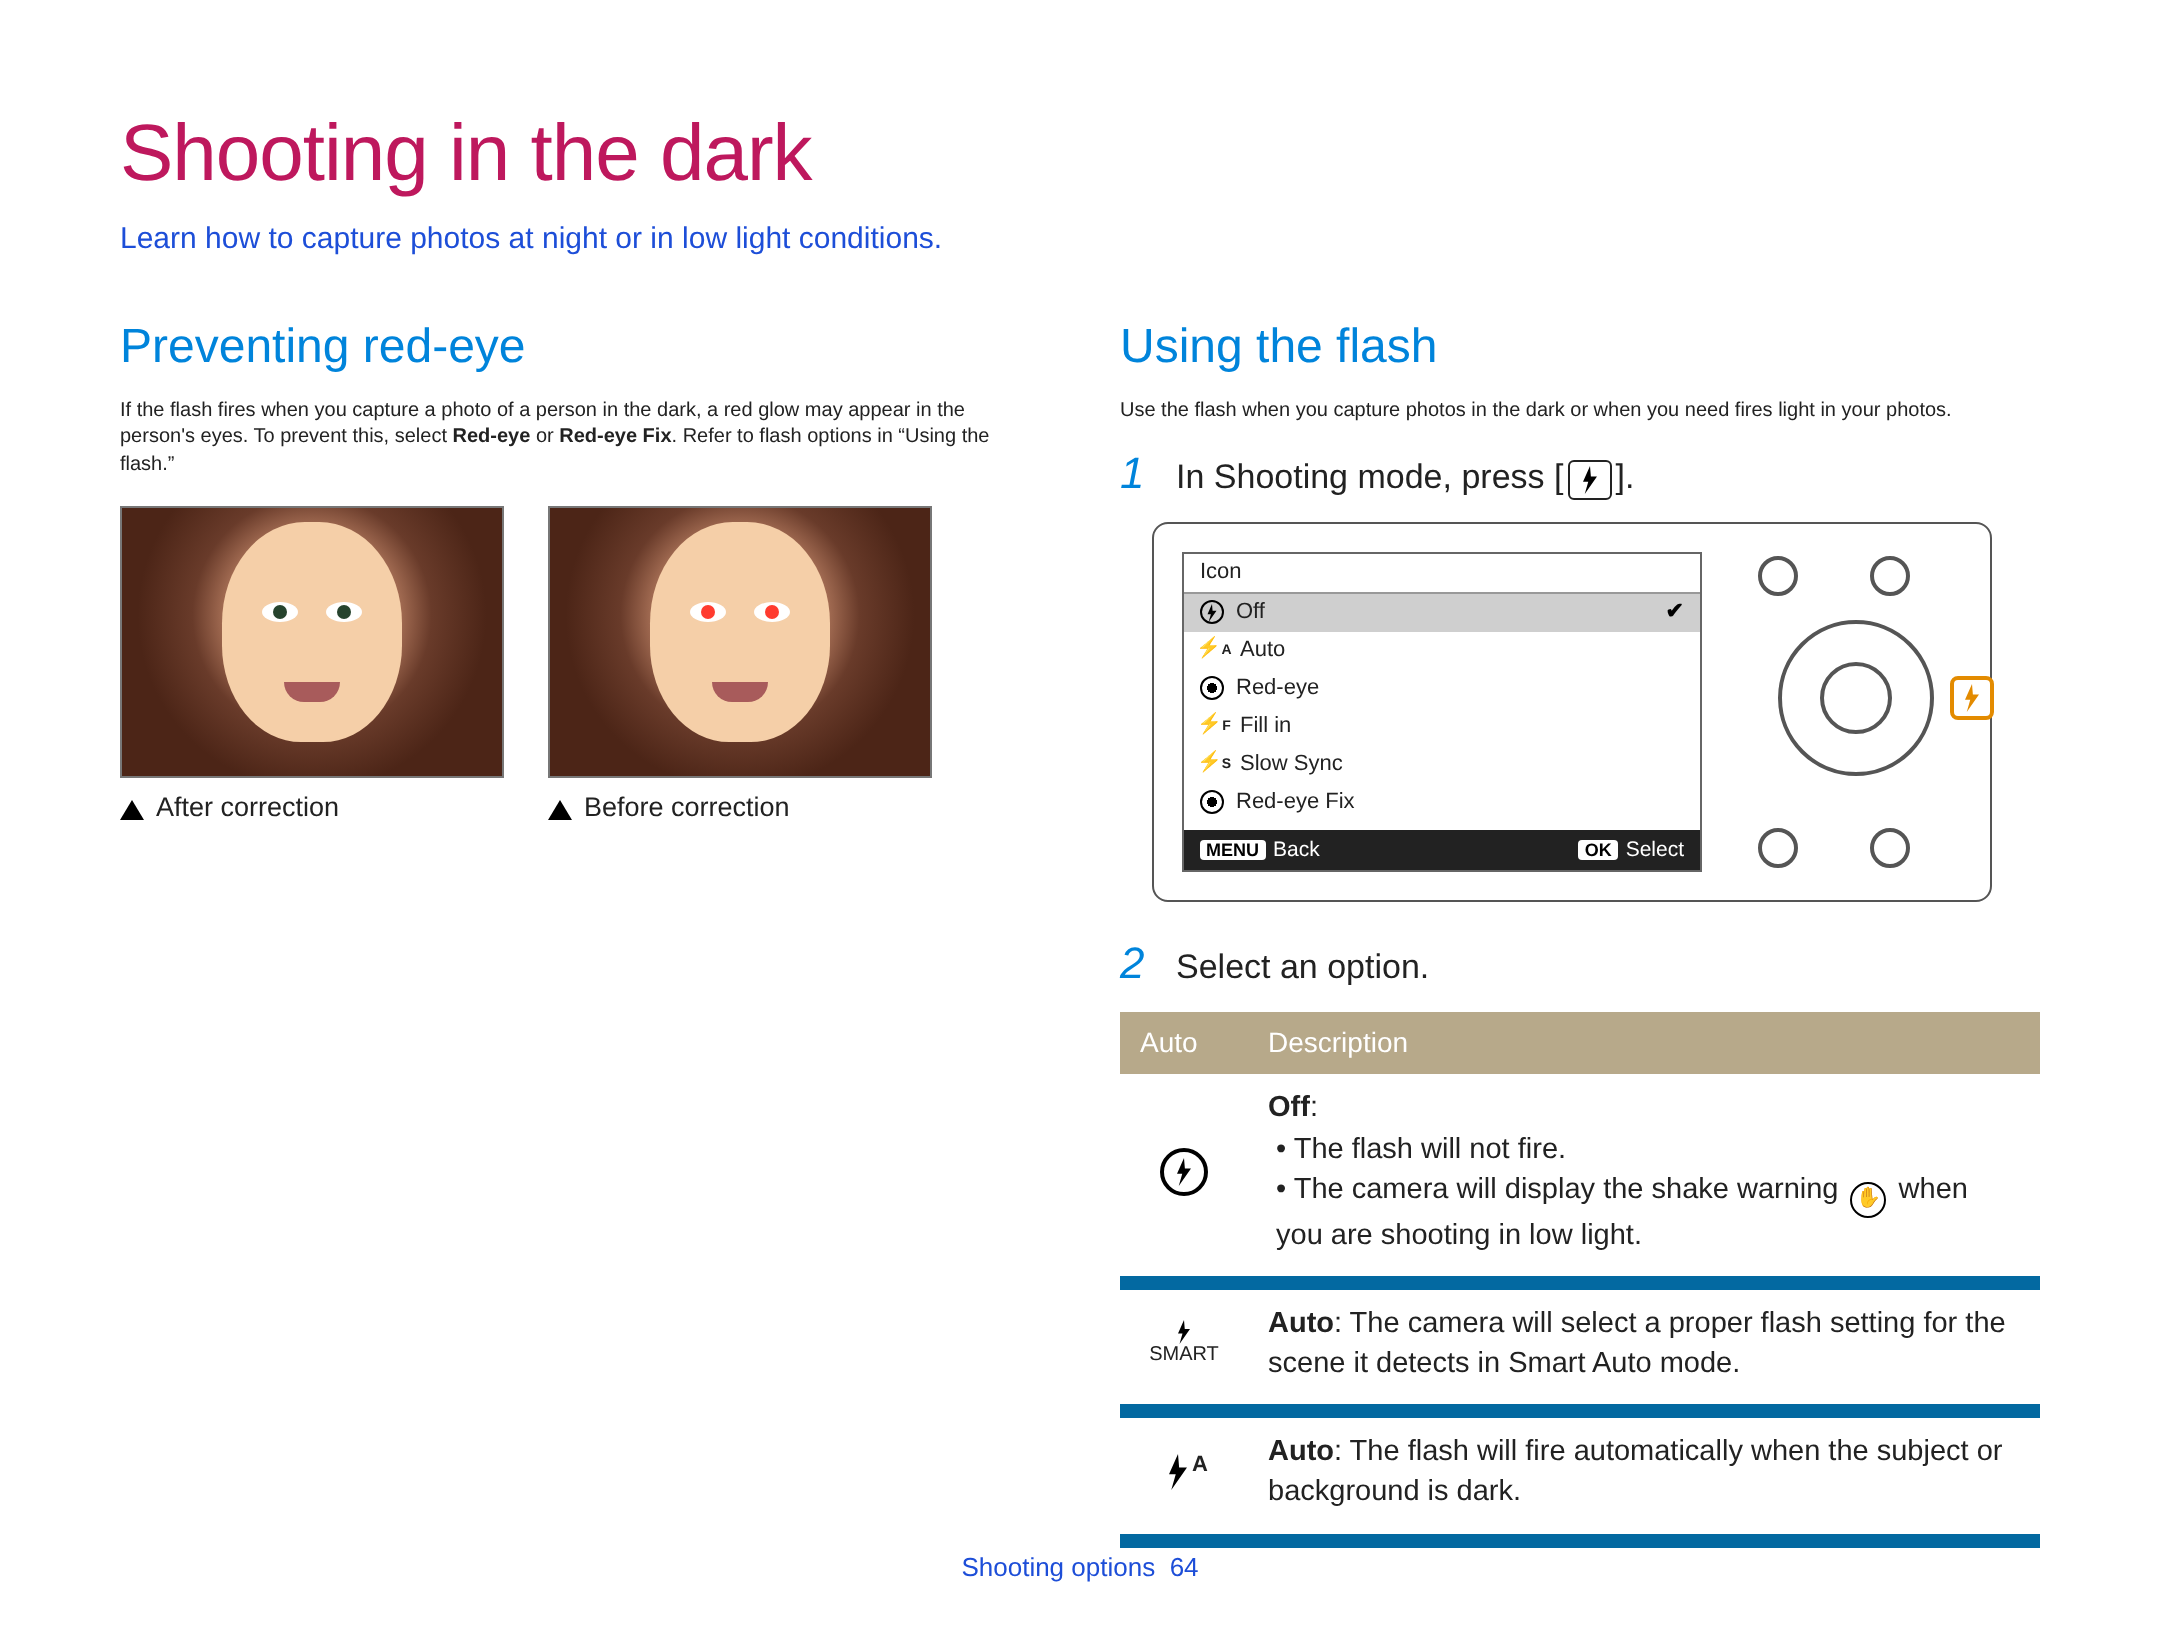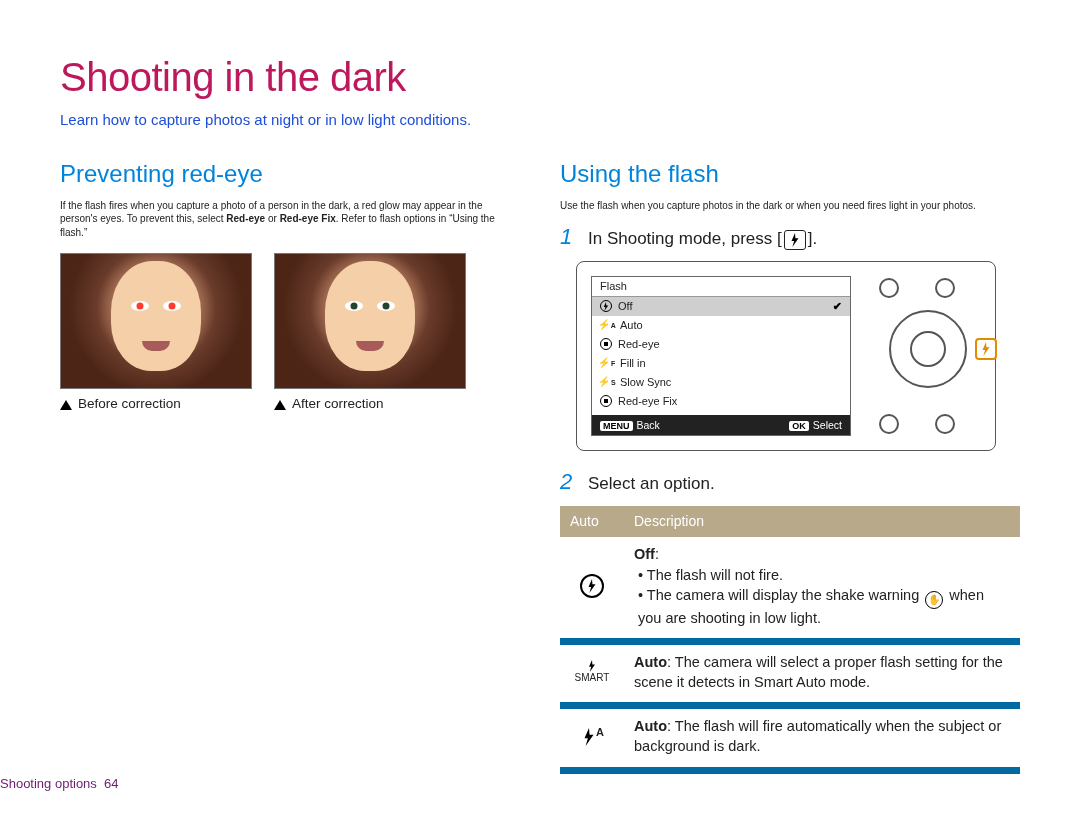--- a/index.html
+++ b/index.html
@@ -126,22 +126,22 @@
   .opt-table td.iconcell { text-align:center; vertical-align:middle; }
   .cell-icon { display:inline-block; }
   .circ-ico { width:24px; height:24px; border:2px solid #000; border-radius:50%; display:inline-flex; align-items:center; justify-content:center; font-size:13px; }
   .smart-ico { font-size:10px; font-weight:400; text-align:center; line-height:1; }
   .bolt-a { font-size:20px; font-weight:700; letter-spacing:-2px; }
   ul.bul { list-style:none; padding-left:4px; margin-top:2px; }
   ul.bul li::before { content:"• "; }
   .hand-ico { display:inline-flex; width:18px; height:18px; border:1.5px solid #000; border-radius:50%; align-items:center; justify-content:center; font-size:10px; vertical-align:-3px; margin:0 2px; }
 
   .footer {
-    position:absolute; left:0; right:0; bottom:22px; 
-    font-size:13px; color:#701a75;
+    position:absolute; left:0; right:0; bottom:22px; text-align:center;
+    font-size:13px; color:#1d4ed8;
   }
 
   svg.bolt-svg { width:12px; height:14px; }
   svg.bolt-svg.orange path{ fill:#e38b00; }
   svg.bolt-svg.black path{ fill:#000; }
 </style>
 </head>
 <body>
 
 <h1 class="page-title">Shooting in the dark</h1>
@@ -149,41 +149,41 @@
 
 <div class="cols">
 
   <div class="col">
     <h2 class="section-title">Preventing red-eye</h2>
     <p class="body-p">
       <span>If the flash fires when you capture a photo of a person in the dark, a red glow may appear in the person's eyes. To prevent this, select </span><span class="bold">Red-eye</span><span> or </span><span class="bold">Red-eye Fix</span><span>. Refer to flash options in “Using the flash.”</span>
     </p>
 
     <div class="photo-row">
+      <div class="photo-block">
+        <div class="photo">
+          <div class="hair"></div>
+          <div class="face normal-eye">
+            <div class="eye left"></div>
+              <div class="eye right"></div>
+              <div class="mouth"></div>
+          </div>
+        </div>
+        <div class="caption"><span class="tri-up"></span><span>After correction</span></div>
+      </div>
       <div class="photo-block">
         <div class="photo">
           <div class="hair"></div>
           <div class="face red-eye">
             <div class="eye left"></div>
               <div class="eye right"></div>
               <div class="mouth"></div>
           </div>
         </div>
         <div class="caption"><span class="tri-up"></span><span>Before correction</span></div>
-      </div>
-      <div class="photo-block">
-        <div class="photo">
-          <div class="hair"></div>
-          <div class="face normal-eye">
-            <div class="eye left"></div>
-              <div class="eye right"></div>
-              <div class="mouth"></div>
-          </div>
-        </div>
-        <div class="caption"><span class="tri-up"></span><span>After correction</span></div>
       </div>
     </div>
   </div>
 
   <div class="col">
     <h2 class="section-title">Using the flash</h2>
     <p class="body-p">Use the flash when you capture photos in the dark or when you need fires light in your photos.</p>
 
     <div class="step">
       <div class="step-num">1</div>
@@ -191,21 +191,21 @@
         <span>In Shooting mode, press [</span><span class="key-box">
             <svg class="bolt-svg black" viewBox="0 0 12 16">
               <path d="M6 0 L2 9 L5 9 L3 16 L10 6 L6.5 6 Z"></path>
             </svg>
           </span><span>].</span>
       </div>
     </div>
 
     <div class="camera">
       <div class="screen">
-        <div class="screen-hdr">Flash</div>
+        <div class="screen-hdr">Icon</div>
         <div class="menu-list">
           <div class="menu-item sel">
             <span class="mi-icon icn-circle">
                 <svg class="bolt-svg black" style="width:8px;height:9px" viewBox="0 0 12 16">
                   <path d="M6 0 L2 9 L5 9 L3 16 L10 6 L6.5 6 Z"></path>
                 </svg>
               </span>
             <span>Off</span>
             <span class="chk">✔</span>
           </div>

